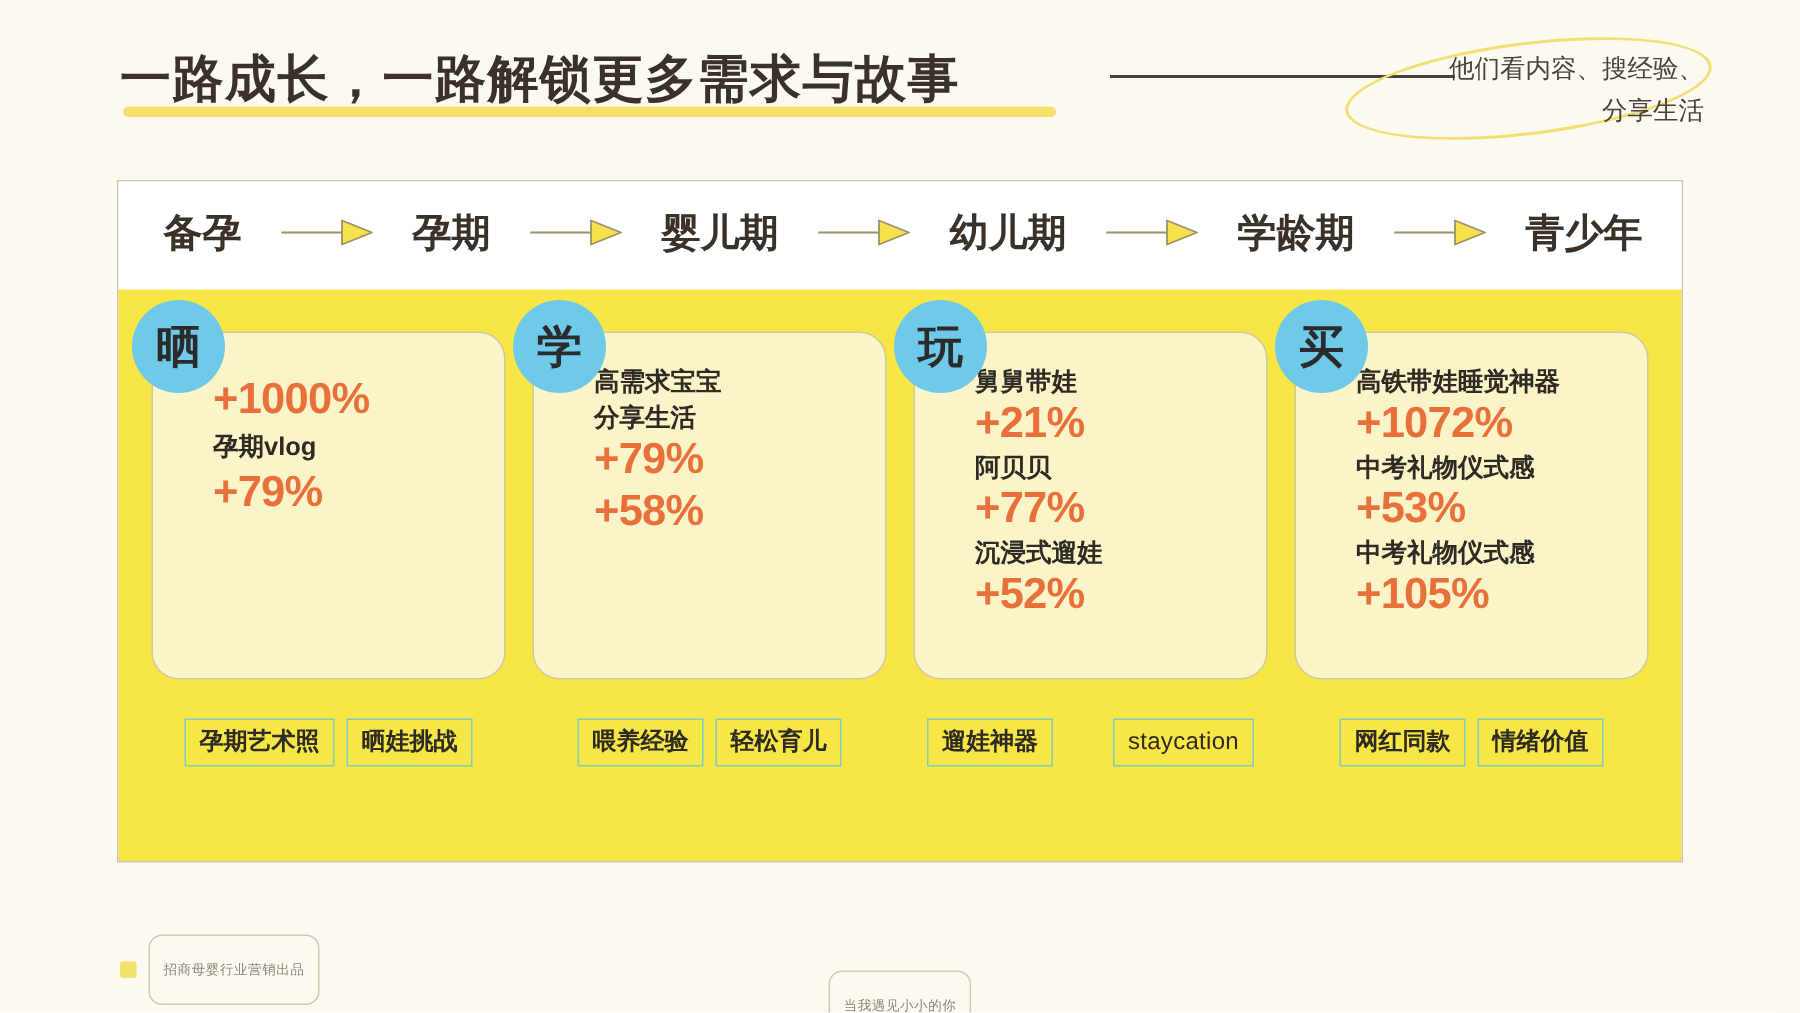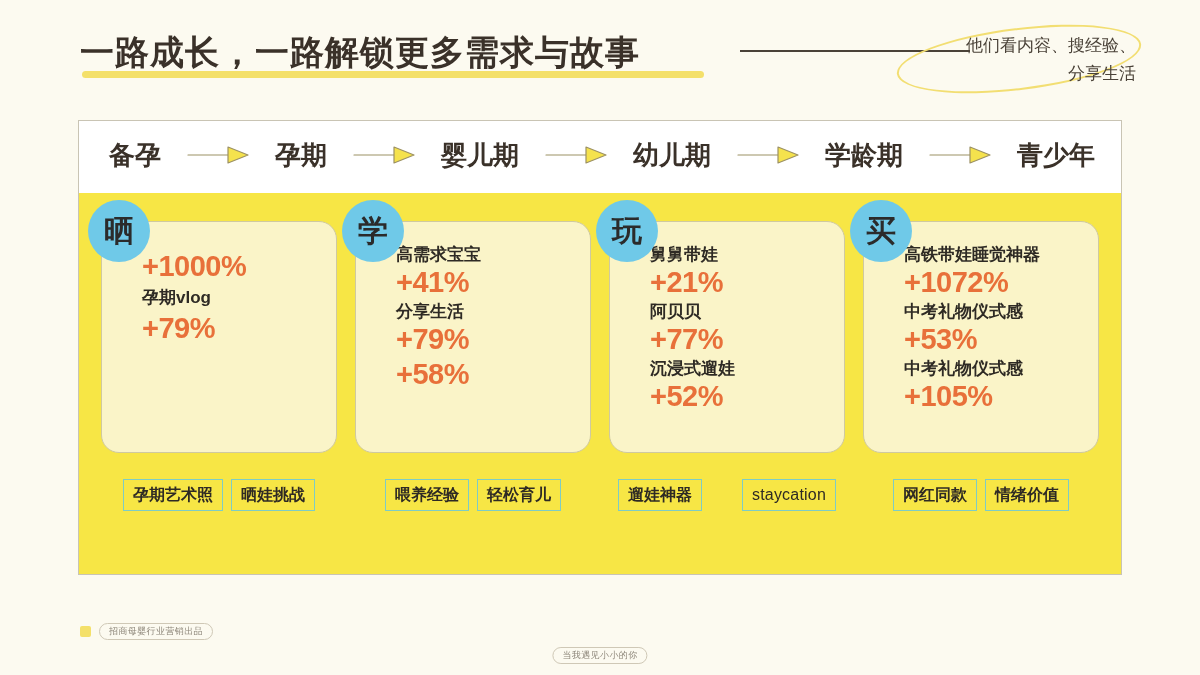--- a/index.html
+++ b/index.html
@@ -219,21 +219,21 @@
   }
   .footer-dot {
     width: 11px;
     height: 11px;
     background: #F4E06A;
     border-radius: 2px;
   }
   .footer-pill {
     border: 1px solid #CFC8B6;
     border-radius: 9px;
-    padding: 1px 9px;
+    padding: 16px 9px;
     font-size: 9px;
     color: #8C8578;
     letter-spacing: 0.4px;
   }
   .footer-center {
     position: absolute;
     left: 50%;
     top: 0;
     transform: translateX(-50%);
     margin-top: 24px;
@@ -296,21 +296,20 @@
         <div class="stat">
           <div class="stat-label">孕期vlog</div>
           <div class="stat-value">+79%</div>
         </div>
       </div>
 
       <div class="card compact">
         <div class="badge">学</div>
         <div class="stat">
           <div class="stat-label">高需求宝宝</div>
-          <div class="stat-value">+41%</div>
         </div>
         <div class="stat">
           <div class="stat-label">分享生活</div>
           <div class="stat-value">+79%</div>
         </div>
         <div class="stat">
           <div class="stat-value">+58%</div>
         </div>
       </div>
 

